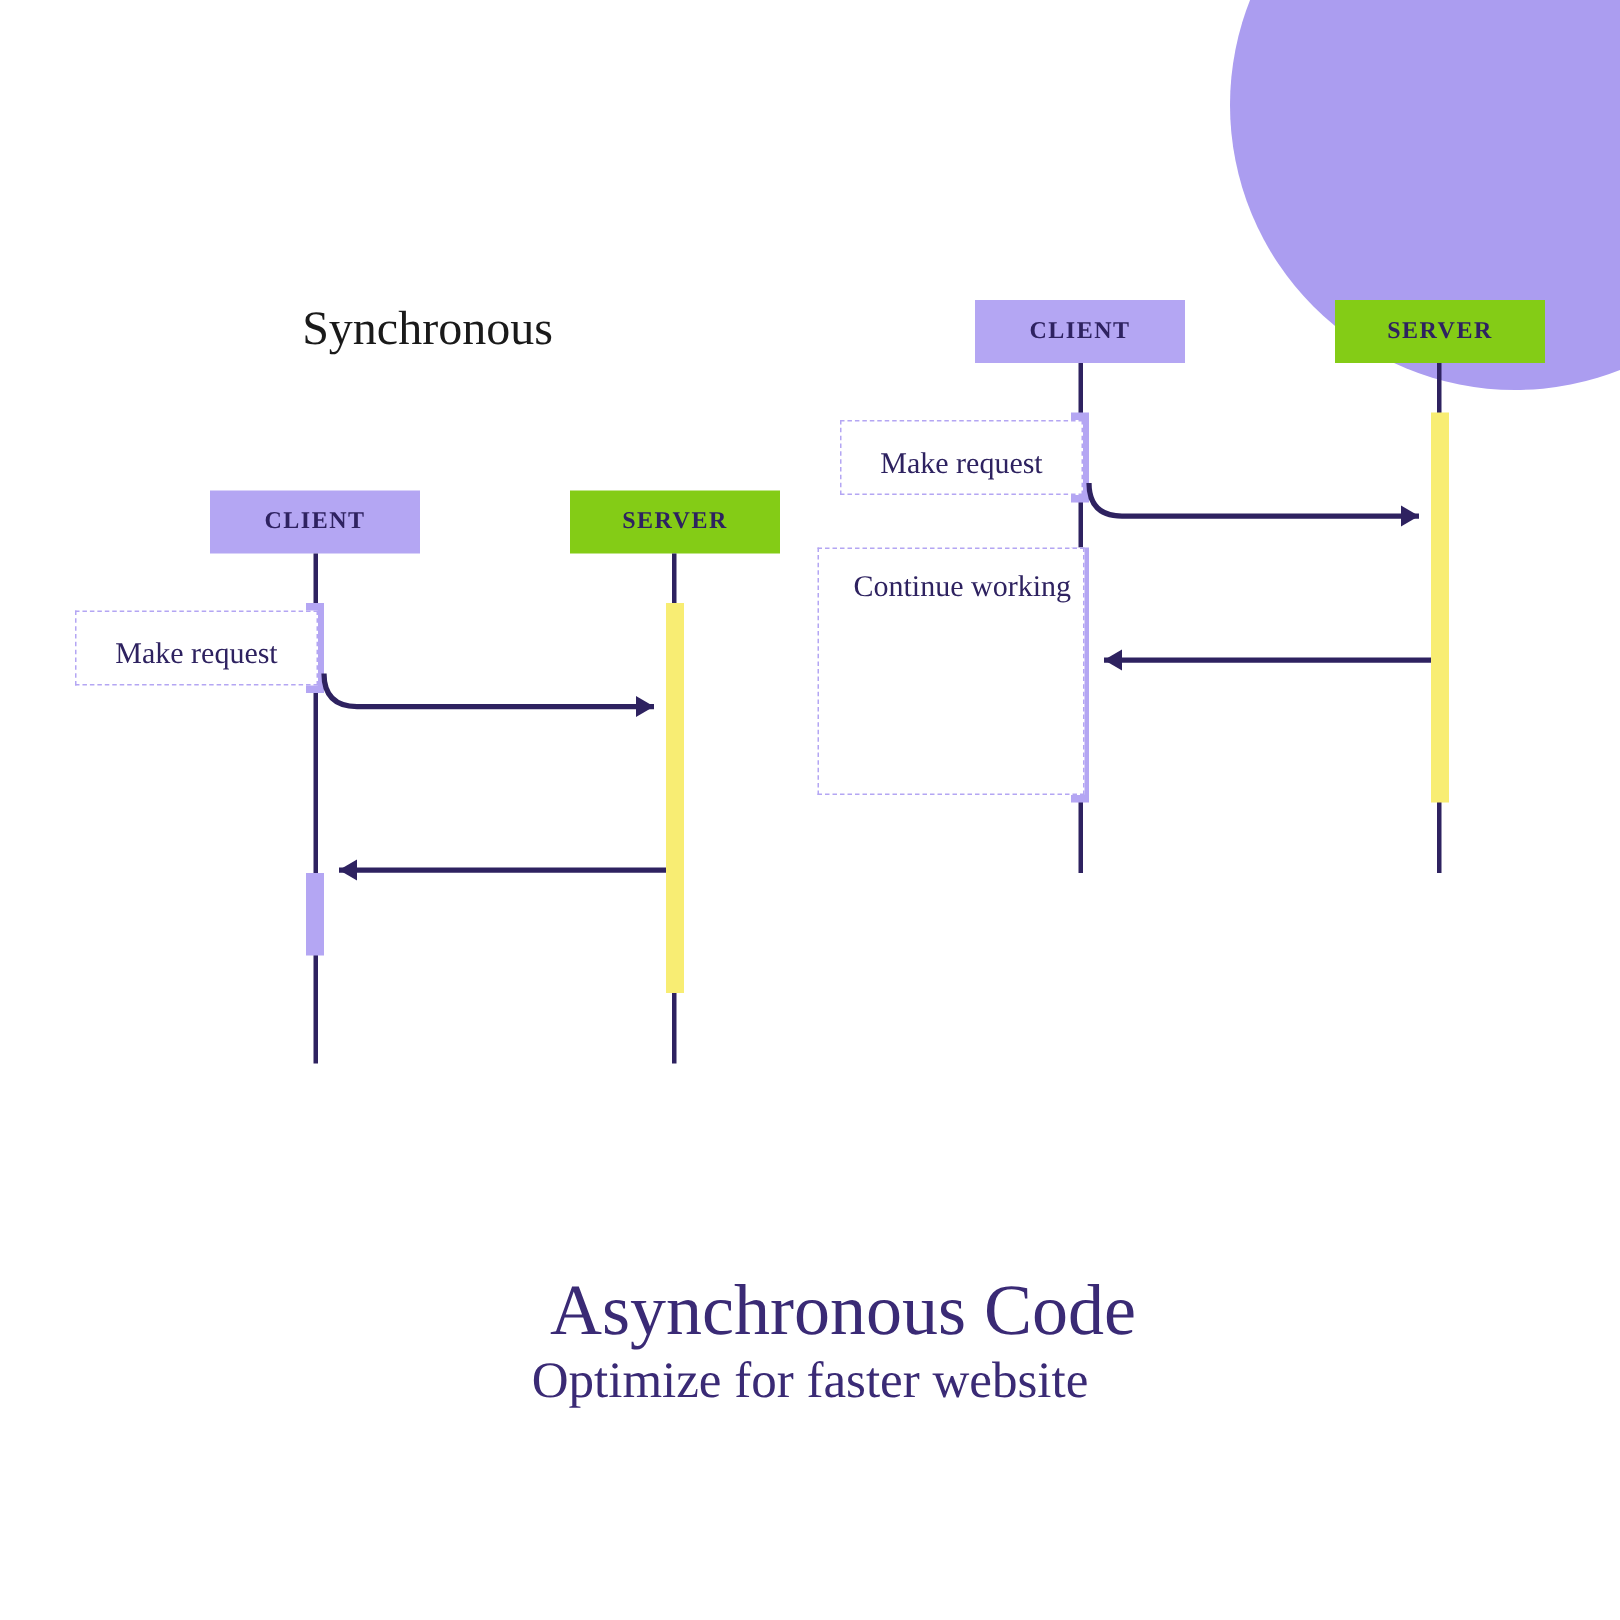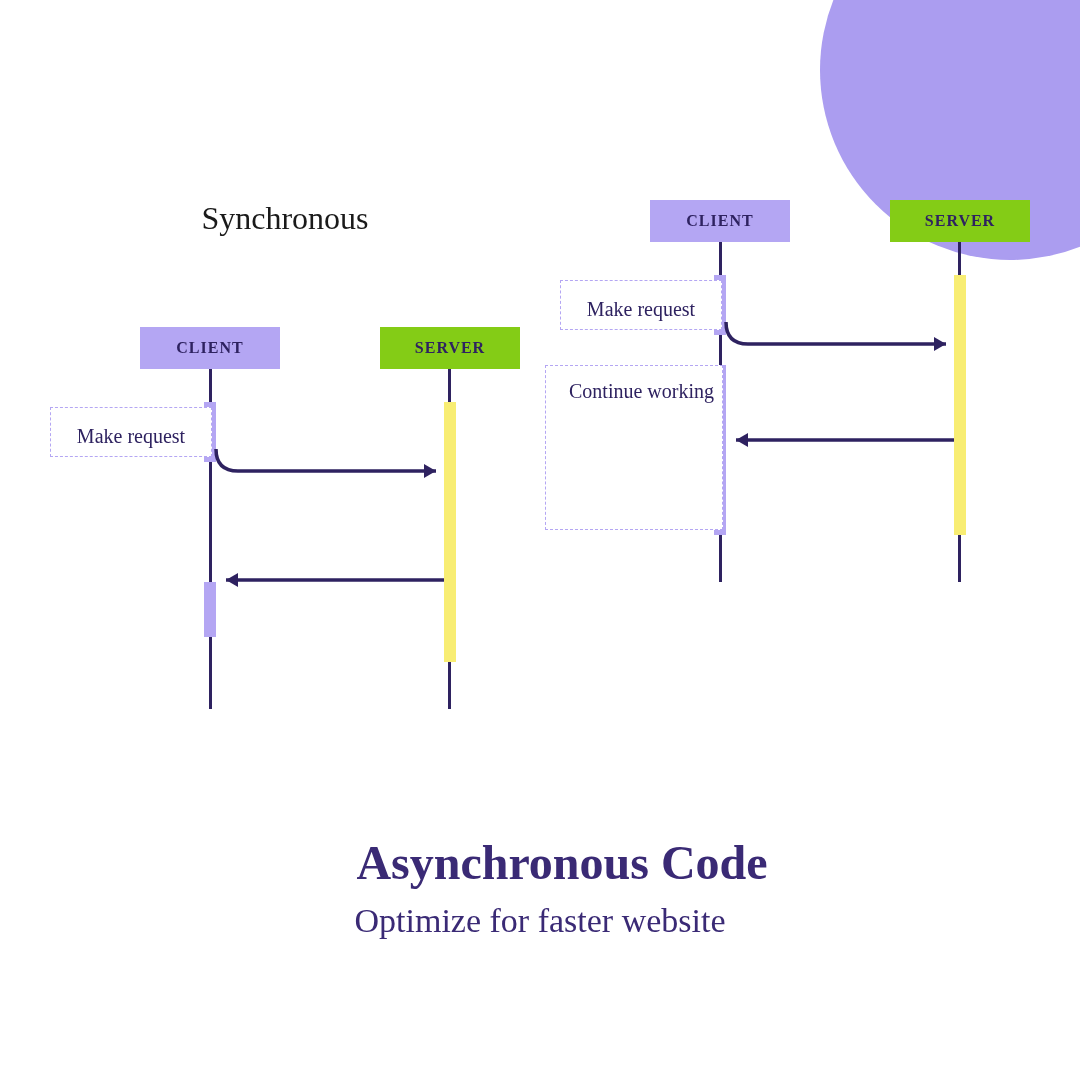--- a/index.html
+++ b/index.html
@@ -101,28 +101,28 @@
   line-height: 1.4;
 }
 .footer {
   position: absolute;
   bottom: 140px;
   width: 100%;
   text-align: center;
 }
 .footer-title {
   font-size: 48px;
-  font-weight: bold;
+  font-weight: normal;
   color: #3a2a75;
   padding-left: 44px;
 }
 .footer-sub {
   font-size: 34px;
   color: #3a2a75;
-  margin-top: 12px;
+  margin-top: 1px;
   font-weight: 400;
 }
 svg.arrow {
   position: absolute;
 }
 </style>
 </head>
 <body>
 
 <div class="corner-shape"></div>

